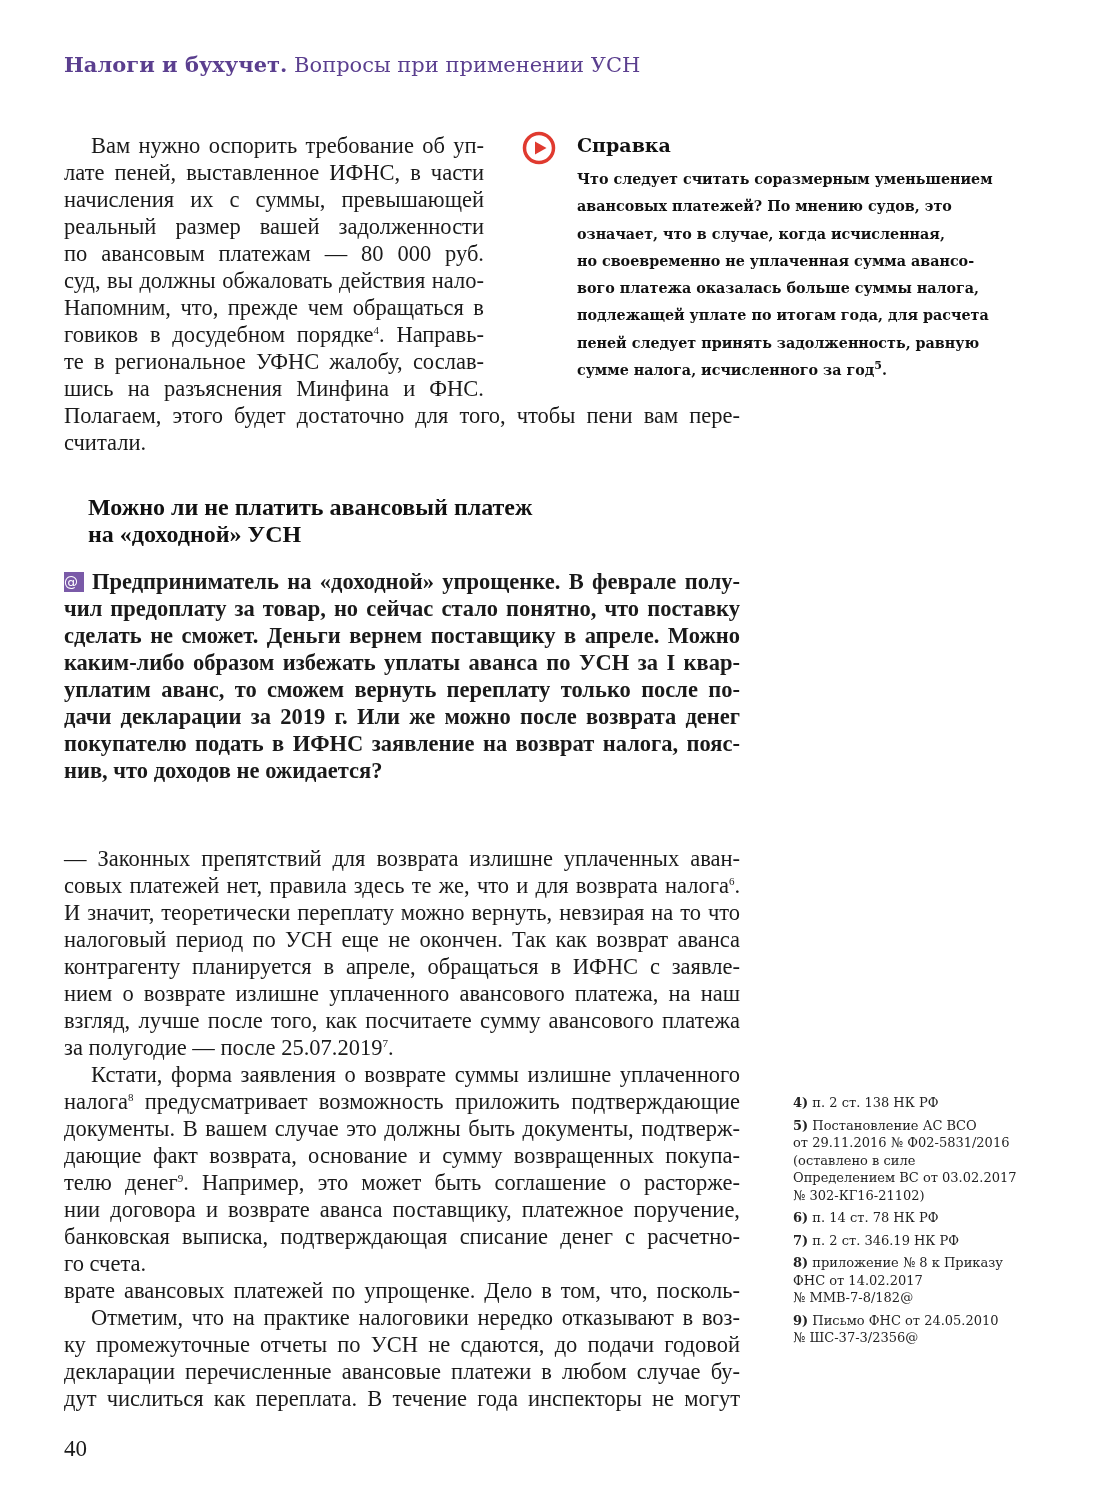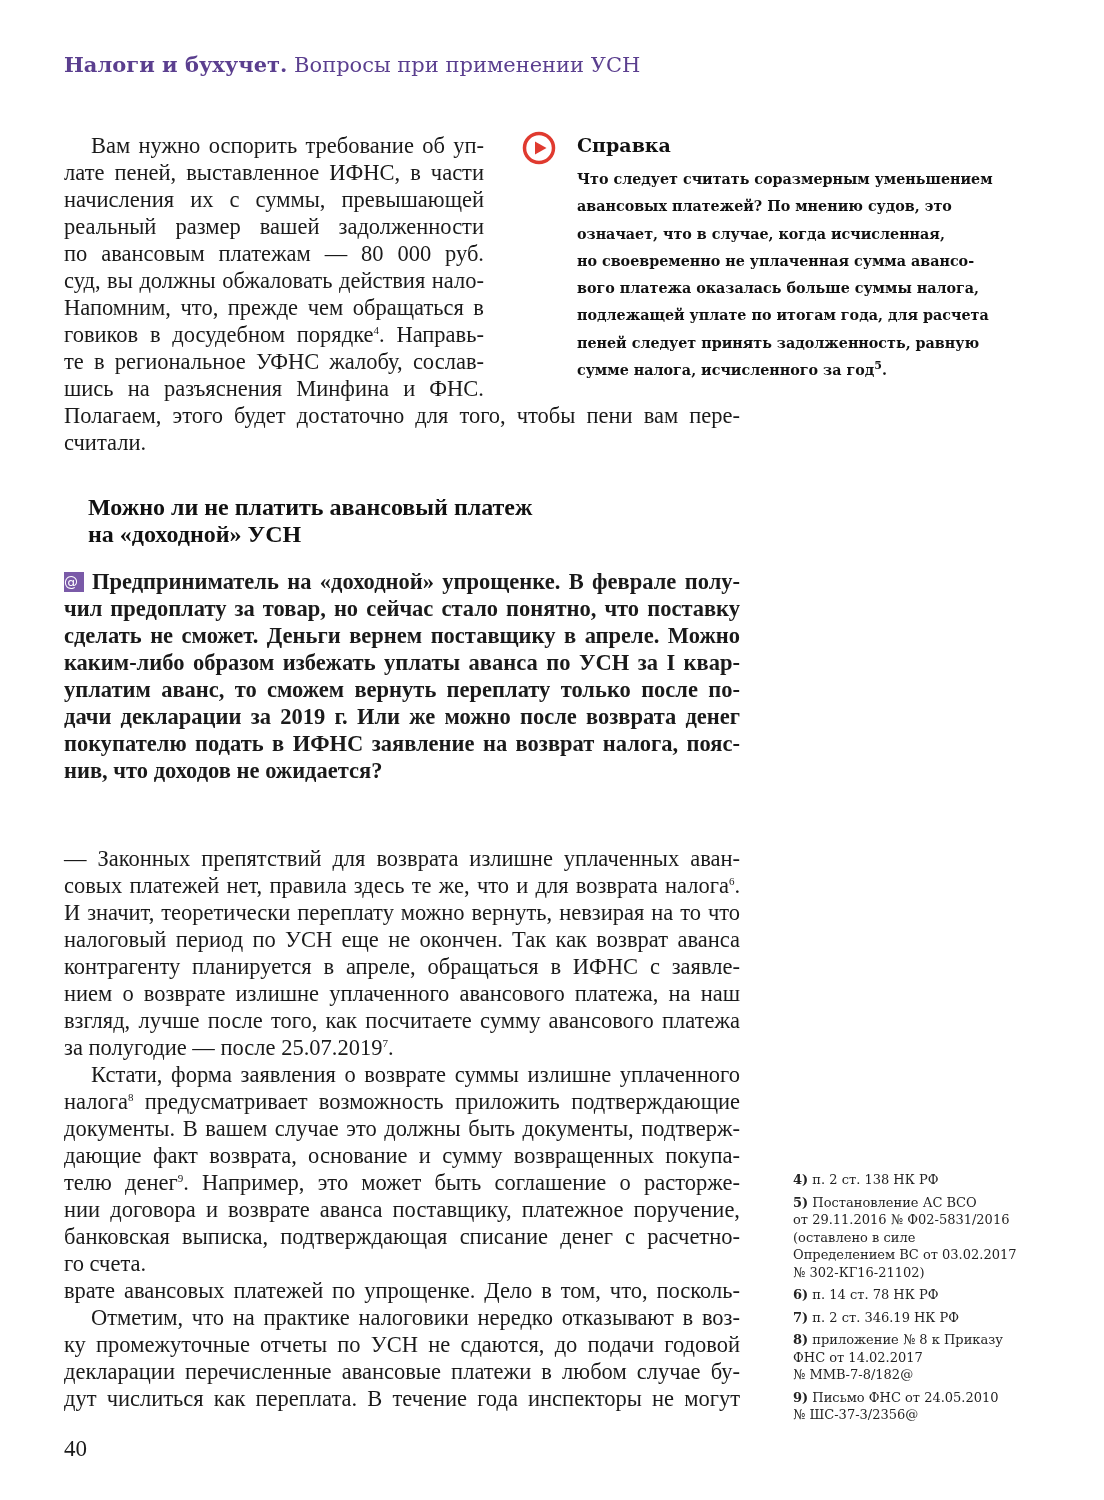--- a/index.html
+++ b/index.html
@@ -16,21 +16,21 @@
   .aside { position:absolute; left:522px; top:126px; width:490px; }
   .play-icon { position:absolute; left:0; top:5px; width:34px; height:34px; }
   .aside-title { position:absolute; left:55px; top:8px; font-family:"DejaVu Serif", serif; font-weight:bold; font-size:19px; color:#111; white-space:nowrap; }
   .aside-body { position:absolute; left:55px; top:40px; font-family:"DejaVu Serif", serif; font-weight:bold; font-size:14.3px; color:#111; }
   .aside-body .aline { display:block; height:27.3px; line-height:27.3px; white-space:nowrap; }
   .h2 { position:absolute; left:64px; top:494px; font-family:"Liberation Serif", serif; font-weight:bold; font-size:24px; color:#111; line-height:27px;margin-left:24px; }
   .h2 span { display:block; white-space:nowrap; }
   .question { top:568px; width:676px; font-weight:bold; }
   .at-icon { display:inline-block; width:20px; height:20px; background:#7a5aa8; color:#fff; font-family:"DejaVu Sans", sans-serif; font-size:14px; line-height:20px; text-align:center; margin-right:8px; vertical-align:2px; font-weight:normal; }
   .answer { top:845px; width:676px; }
-  .footnotes { position:absolute; left:793px; top:1171px; width:240px; font-family:"DejaVu Serif", serif; font-size:13px; color:#222; }
+  .footnotes { position:absolute; left:793px; top:1094px; width:240px; font-family:"DejaVu Serif", serif; font-size:13px; color:#222; }
   .fn { margin-bottom:5px; line-height:17.5px; }
   .fn .num { font-weight:bold; }
   .fn .fl { display:block; white-space:nowrap; }
   .page-number { position:absolute; left:64px; top:1436px; font-family:"Liberation Serif", serif; font-size:23px; color:#1a1a1a; }
 </style>
 </head>
 <body>
 
 <div class="running-head">
   <b>Налоги и бухучет.</b>

